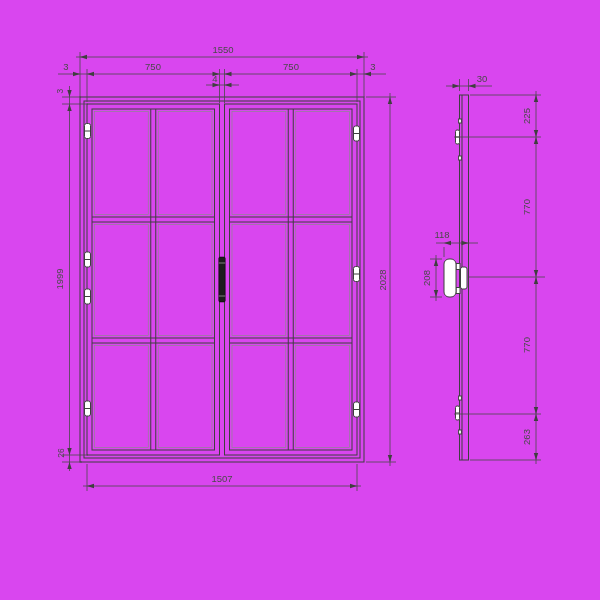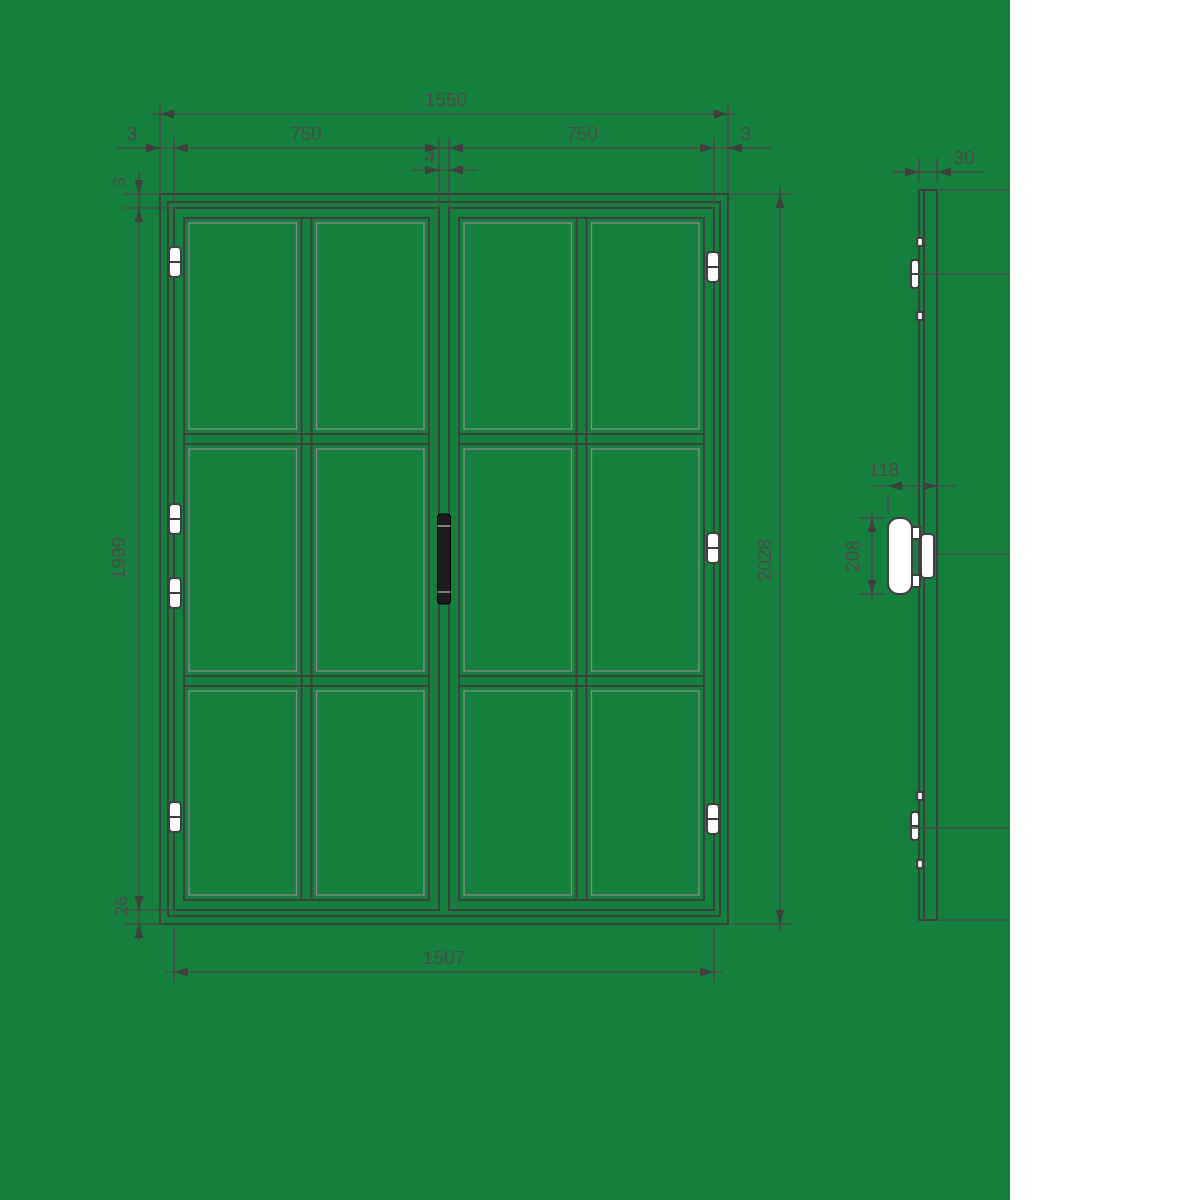--- a/index.html
+++ b/index.html
@@ -1,16 +1,16 @@
 <!DOCTYPE html>
 <html><head>
 <meta charset="utf-8">
 <style>
   html,body{margin:0;padding:0;background:#ffffff;}
-  .stage{width:505px;height:600px;background:#15803d;position:relative;overflow:hidden;}
+  .stage{width:600px;height:600px;background:#d946ef;position:relative;overflow:hidden;}
   svg{display:block;}
   .ln  {stroke:#3f3f3f;stroke-width:1;fill:none;}
   .lnf {stroke:#3f3f3f;stroke-width:1;fill:#ffffff;}
   .bead{stroke:#8a8a8a;stroke-width:.65;fill:none;}
   .dim {stroke:#4a4a4a;stroke-width:.8;fill:none;}
   .arr {fill:#3f3f3f;stroke:none;}
   .dtxt{font-family:"Liberation Sans",sans-serif;font-size:9.5px;fill:#4a4a4a;}
   .stxt{font-family:"Liberation Sans",sans-serif;font-size:8.5px;fill:#4a4a4a;}
   .hfill{fill:#1c1c1c;stroke:#000;stroke-width:.5;}
   .htick{stroke:#9a9a9a;stroke-width:.8;}

